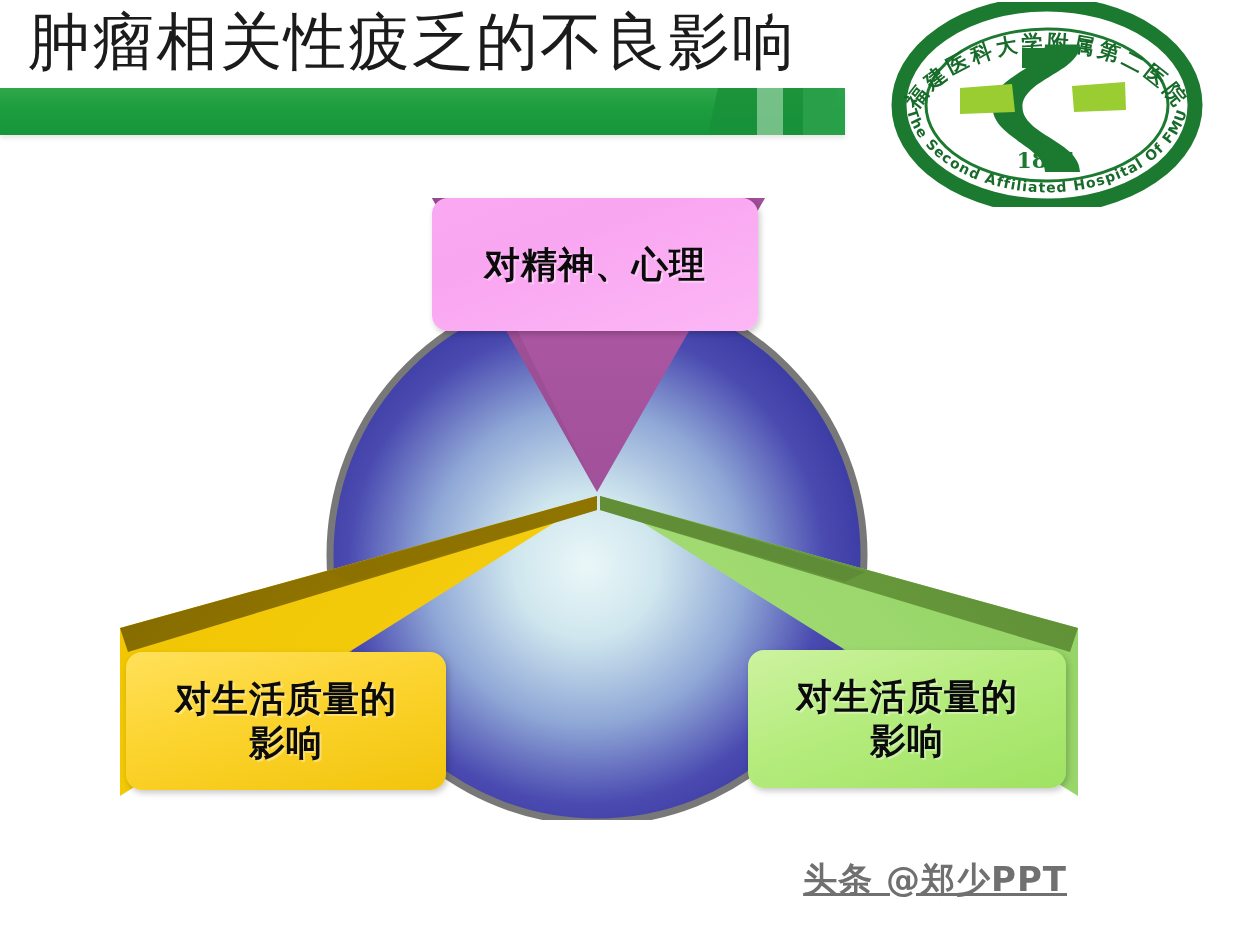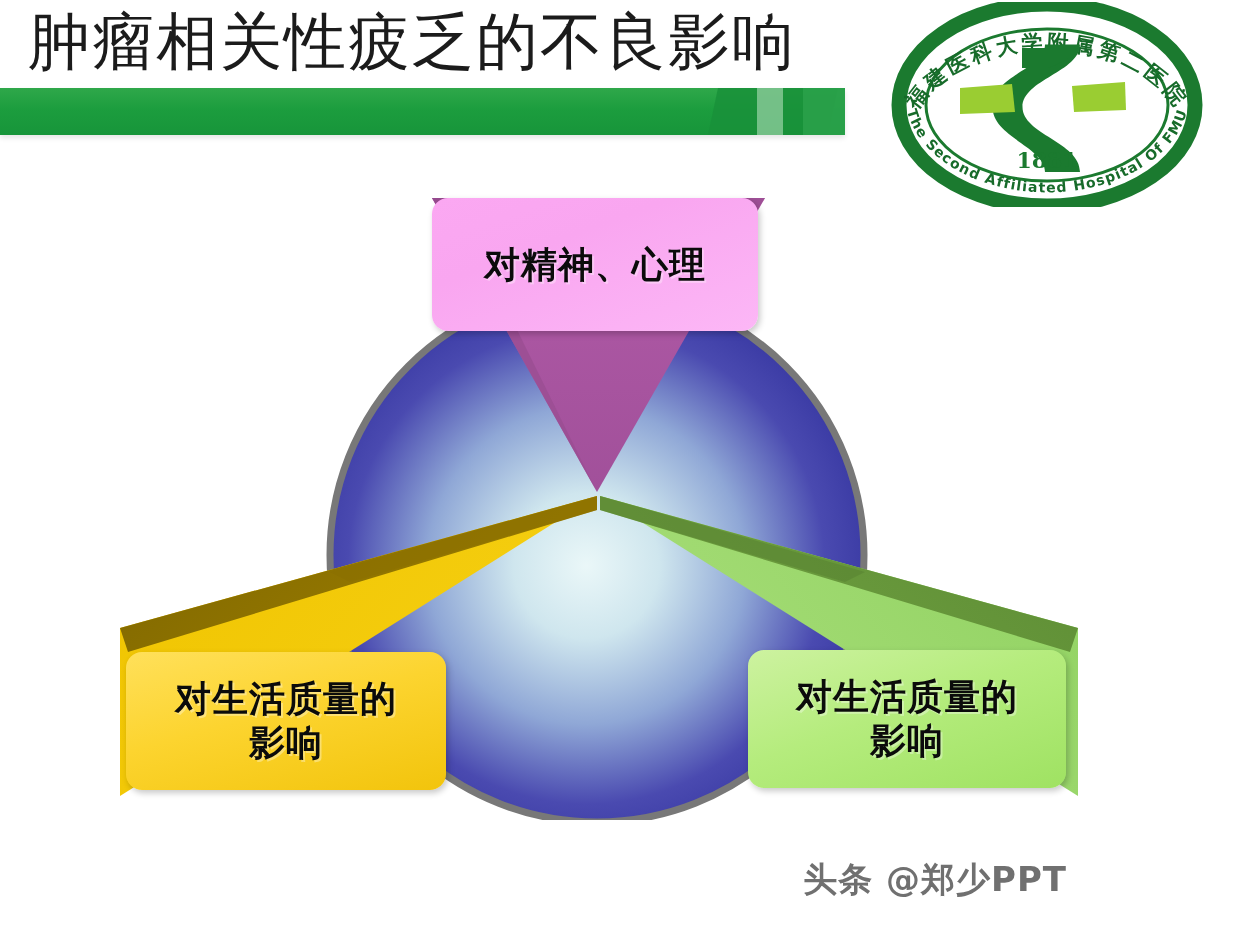--- a/index.html
+++ b/index.html
@@ -140,20 +140,21 @@
     position: absolute;
     right: 18px;
     bottom: 28px;
     font-family: "DejaVu Sans", "Liberation Sans", sans-serif;
     font-size: 34px;
     font-weight: 700;
     color: #3a3a3a;
     opacity: 0.72;
     text-shadow: 1px 1px 0 #ffffff, -1px -1px 0 #ffffff;
     letter-spacing: 1px;
+    text-decoration: underline;
   }
 </style>
 </head>
 <body>
 
 <div id="slide">
 
   <div id="slide-title">肿瘤相关性疲乏的不良影响</div>
 
   <div id="title-bar">

